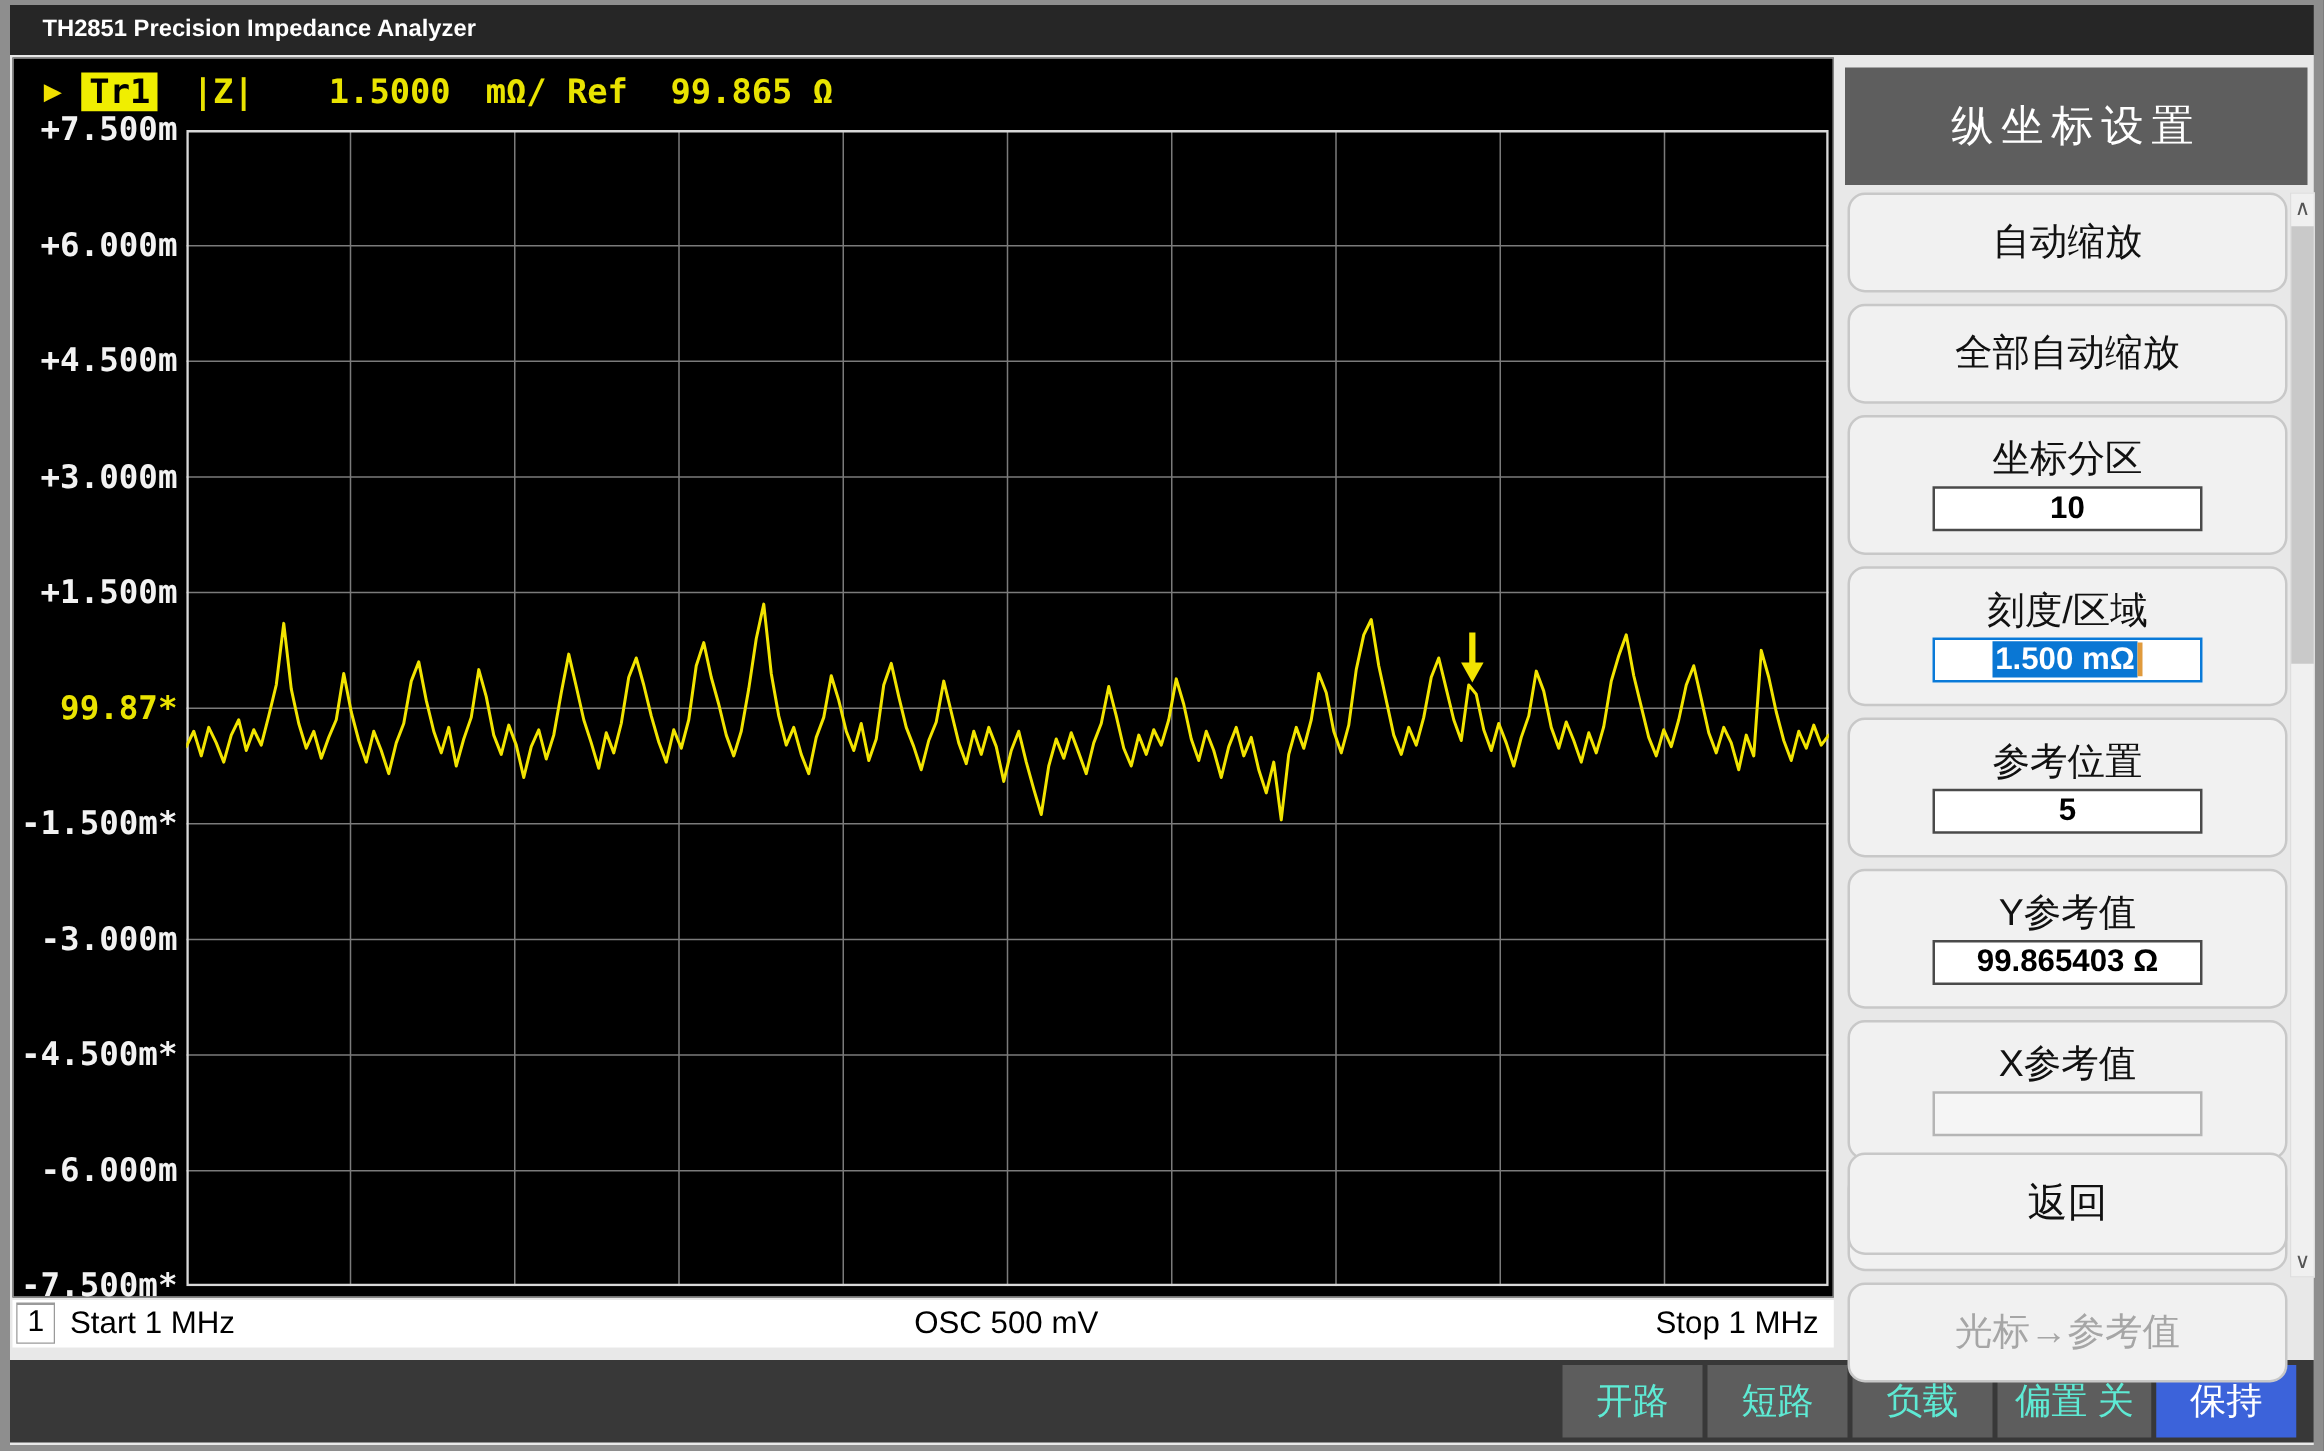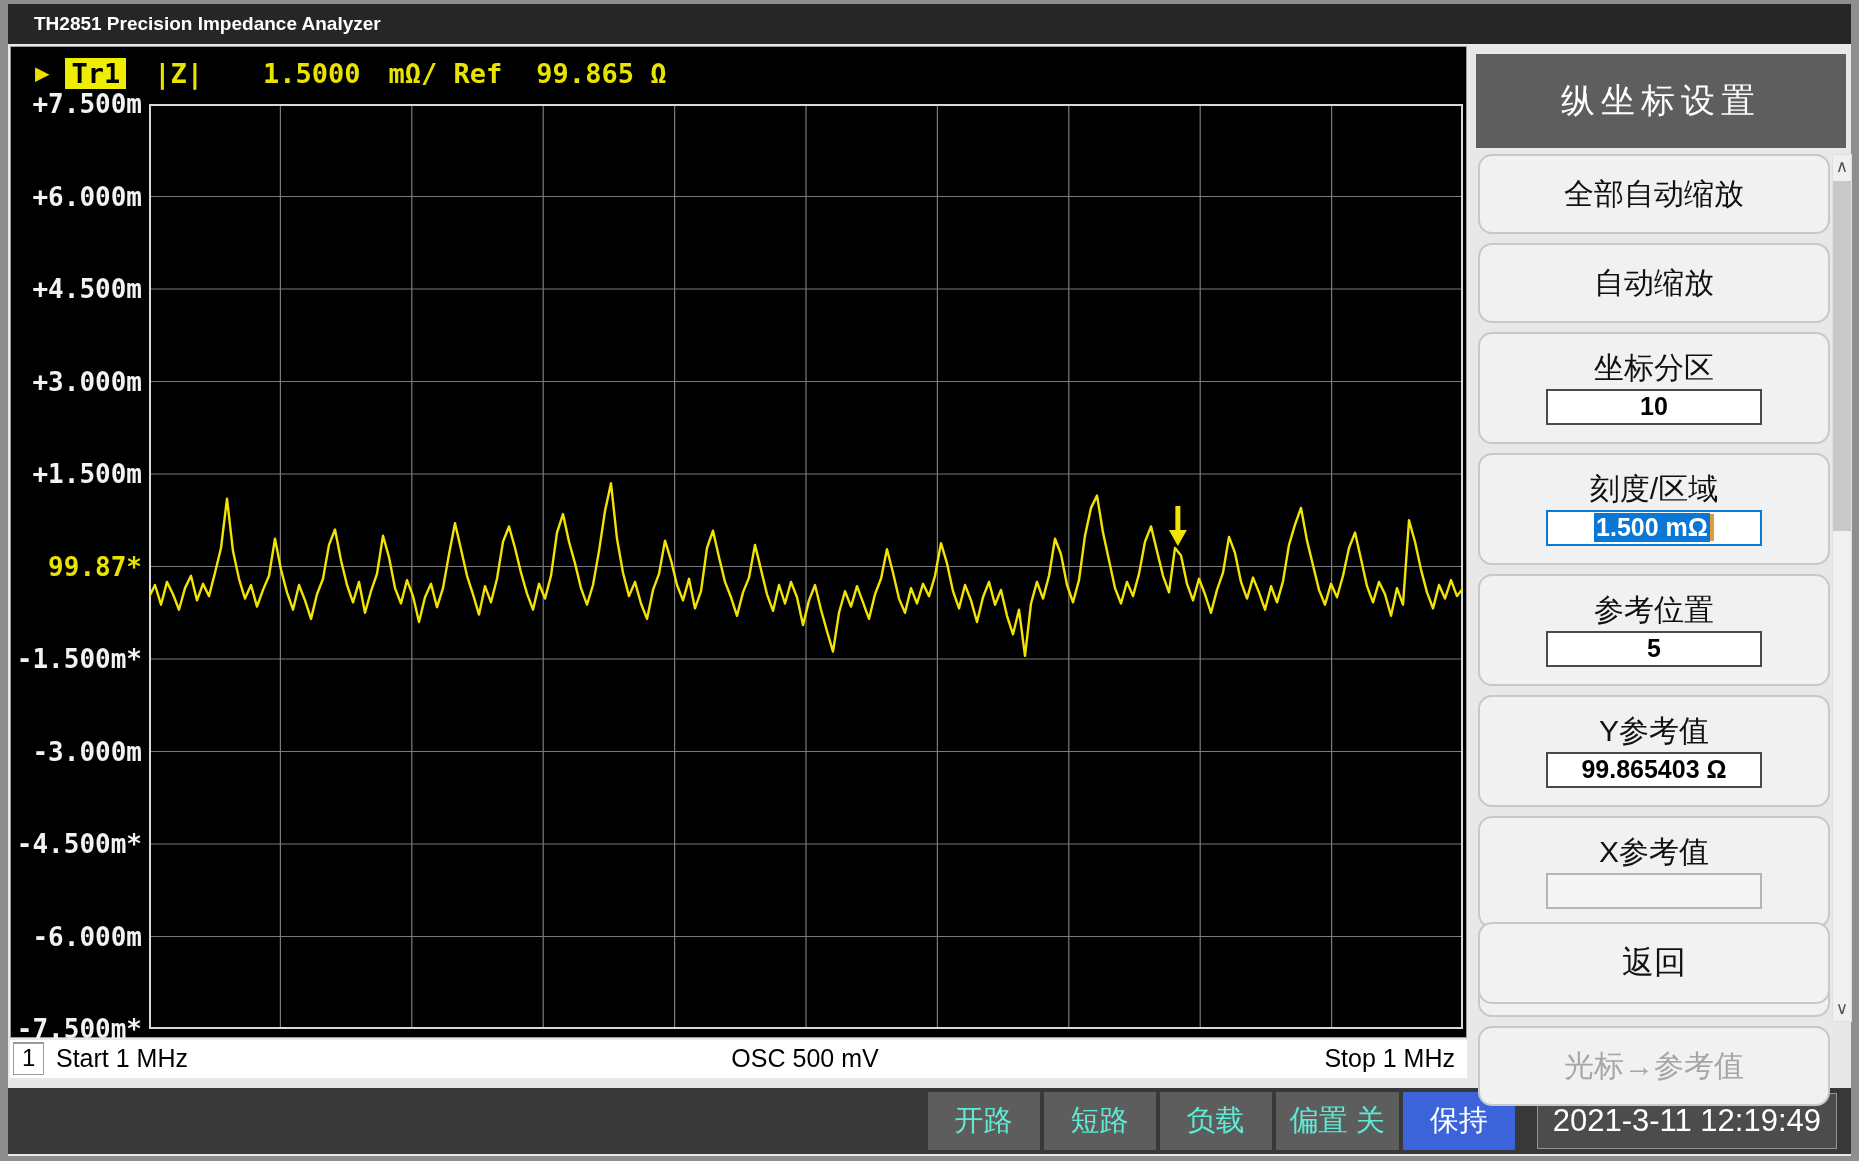--- a/index.html
+++ b/index.html
@@ -184,35 +184,32 @@
     <span class="stop">Stop  1 MHz</span>
   </div>
 
   <div class="toolbar">
 
     <div class="tb-btn">开路</div>
       <div class="tb-btn">短路</div>
       <div class="tb-btn">负载</div>
       <div class="tb-btn">偏置 关</div>
       <div class="tb-btn active">保持</div>
-      <div class="tb-clock">
-      <span>2021-3-11 12:19:49</span>
-    </div>
   </div>
 
   <div class="sidebar">
     <div class="sb-header">
       <span>纵坐标设置</span>
     </div>
     <div class="sb-list">
         <div class="sb-btn">
+          <div class="sb-label">自动缩放</div>
+        </div>
+        <div class="sb-btn">
           <div class="sb-label">全部自动缩放</div>
-        </div>
-        <div class="sb-btn">
-          <div class="sb-label">自动缩放</div>
         </div>
         <div class="sb-btn field">
           <div class="sb-label">坐标分区</div>
           <div class="sb-input">10</div>
         </div>
         <div class="sb-btn field">
           <div class="sb-label">刻度/区域</div>
           <div class="sb-input editing"><span class="sel">1.500 mΩ</span><span class="caret"></span></div>
         </div>
         <div class="sb-btn field">

